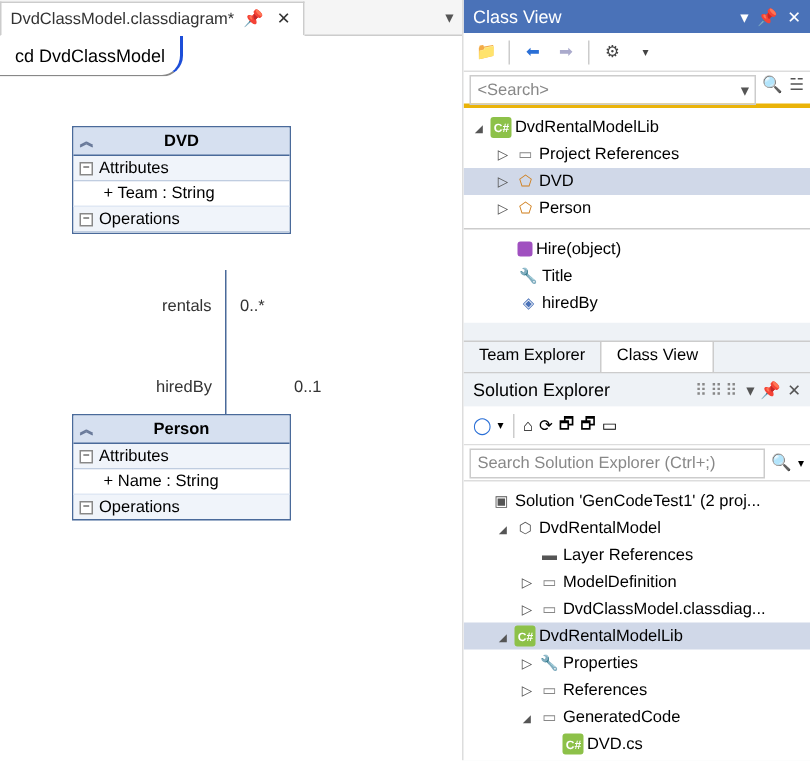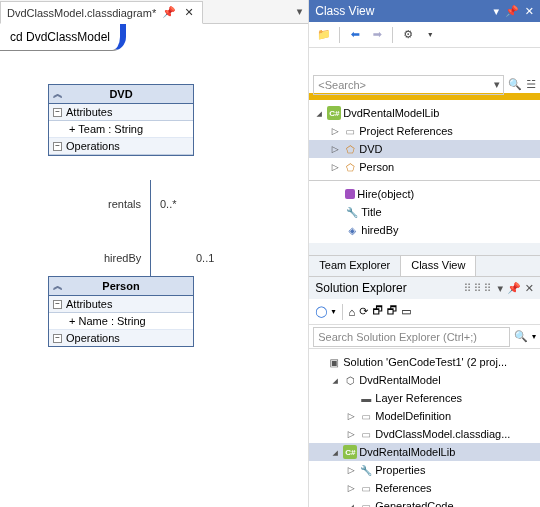--- a/index.html
+++ b/index.html
@@ -7,21 +7,21 @@
   
   
   .left { width: 311px; height: 507px; background: #fff; position: relative; border-right: 1px solid #ddd; }
   .tab-row { height: 24px; display: flex; align-items: center; border-bottom: 1px solid #ccc; background: #f5f5f5; }
   .doc-tab { height: 23px; background: #fff; border: 1px solid #ccc; border-bottom: 1px solid #fff; display: flex; align-items: center; padding: 0 6px; gap: 6px; position: relative; top: 1px; }
   .doc-tab span { color: #333; }
   .tab-pin, .tab-close { width: 14px; height: 14px; display: flex; align-items: center; justify-content: center; color: #555; cursor: pointer; }
   .tab-right { margin-left: auto; display: flex; align-items: center; padding: 0 6px; gap: 4px; color: #555; }
   
   .diagram-canvas { position: relative; width: 100%; height: calc(100% - 24px); background: #fff; }
-  .diagram-title-box { position: absolute; left: 0; top: 0; padding: 6px 10px; border-right: 6px solid #1d4ed8; border-bottom: 1px solid #888; border-bottom-right-radius: 14px; font-size: 12px; }
+  .diagram-title-box { position: absolute; left: 0; top: 0; padding: 6px 10px; border-right: 2px solid #1d4ed8; border-bottom: 1px solid #888; border-bottom-right-radius: 14px; font-size: 12px; }
   
   .class-box { position: absolute; border: 1px solid #4a6a9a; background: #e8eef6; }
   .class-header { background: #d6e0f0; border-bottom: 1px solid #4a6a9a; display: flex; align-items: center; padding: 2px 4px; font-weight: bold; font-size: 12px; }
   .chevrons { display: inline-block; margin-right: 6px; color: #6a7a9a; font-size: 10px; letter-spacing: -2px; }
   .class-header .title { flex: 1; text-align: center; margin-left: -14px; }
   .section-label { display: flex; align-items: center; gap: 4px; padding: 2px 4px; background: #f0f4fa; border-bottom: 1px solid #c0cde0; }
   .section-label.noborder { border-bottom: none; }
   .toggle { width: 9px; height: 9px; border: 1px solid #888; display: inline-flex; align-items: center; justify-content: center; font-size: 8px; line-height: 1; background: #fff; }
   .member { padding: 2px 4px 2px 20px; background: #fff; border-bottom: 1px solid #e0e8f4; font-size: 11px; }
   .member:last-child { border-bottom: none; }
@@ -32,21 +32,21 @@
   
   .right { width: 232px; height: 507px; display: flex; flex-direction: column; background: #eef2f6; }
   .tw-header { height: 22px; background: #4a72b8; color: #fff; display: flex; align-items: center; padding: 0 6px; gap: 6px; }
   .tw-header .title { flex: 1; font-size: 12px; }
   .tw-header .ic { cursor: pointer; font-size: 11px; }
   
   .class-view { background: #fff; display: flex; flex-direction: column; }
   .cv-toolbar { height: 26px; display: flex; align-items: center; gap: 4px; padding: 0 6px; border-bottom: 1px solid #ddd; }
   .cv-toolbar .ic { width: 18px; text-align: center; color: #444; }
   .sep { width: 1px; height: 16px; background: #ccc; margin: 0 2px; }
-  .cv-search-row { height: 24px; display: flex; align-items: center; padding: 2px 4px; gap: 4px; border-bottom: 7px solid #eab308; margin-top: 28px; }
+  .cv-search-row { height: 24px; display: flex; align-items: flex-start; padding: 2px 4px; gap: 4px; border-bottom: 3px solid #eab308; }
   .cv-search { flex: 1; height: 20px; border: 1px solid #ccc; padding: 0 4px; color: #888; display: flex; align-items: center; }
   .cv-search .dd { margin-left: auto; color: #555; }
   
   .tree { padding: 4px 0; }
   .tree-row { display: flex; align-items: center; height: 18px; padding: 0 4px; gap: 2px; white-space: nowrap; }
   .tree-row.sel { background: #d0d8e8; }
   .arrow { width: 12px; display: inline-block; text-align: center; color: #555; font-size: 9px; }
   .arrow.open::before { content: "◢"; font-size: 7px; }
   .arrow.closed::before { content: "▷"; }
   .arrow.none::before { content: ""; }

